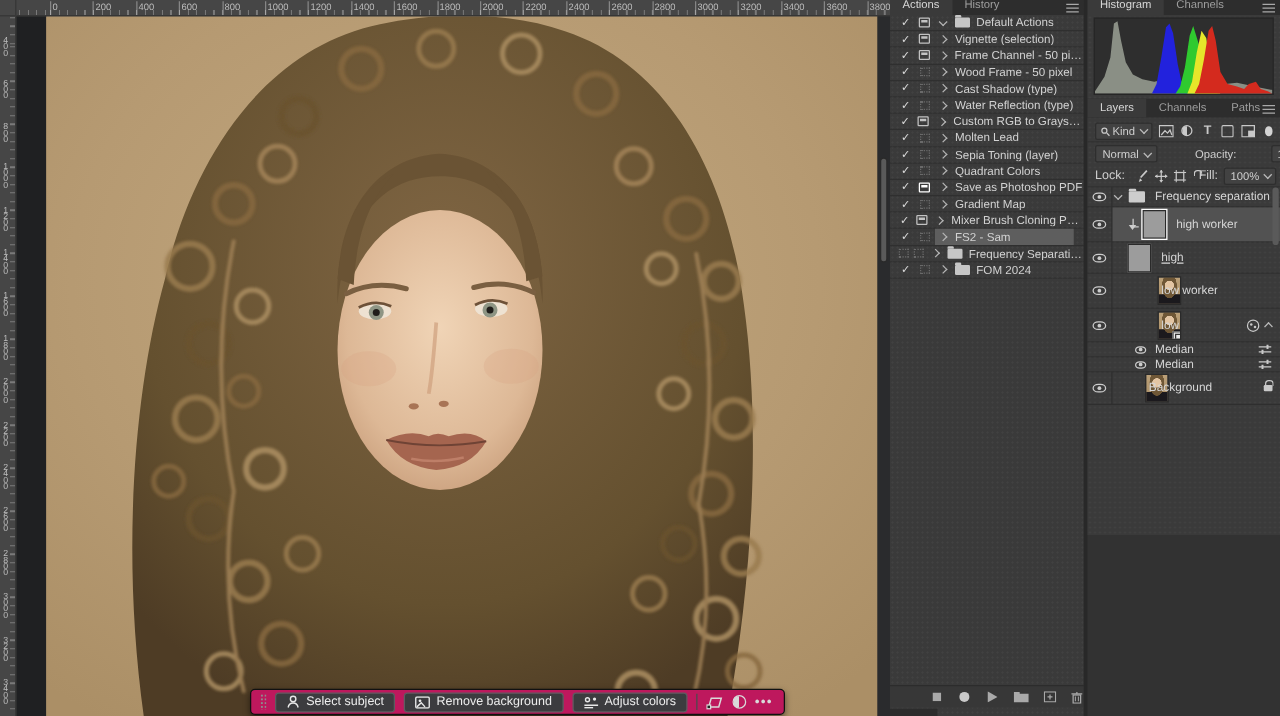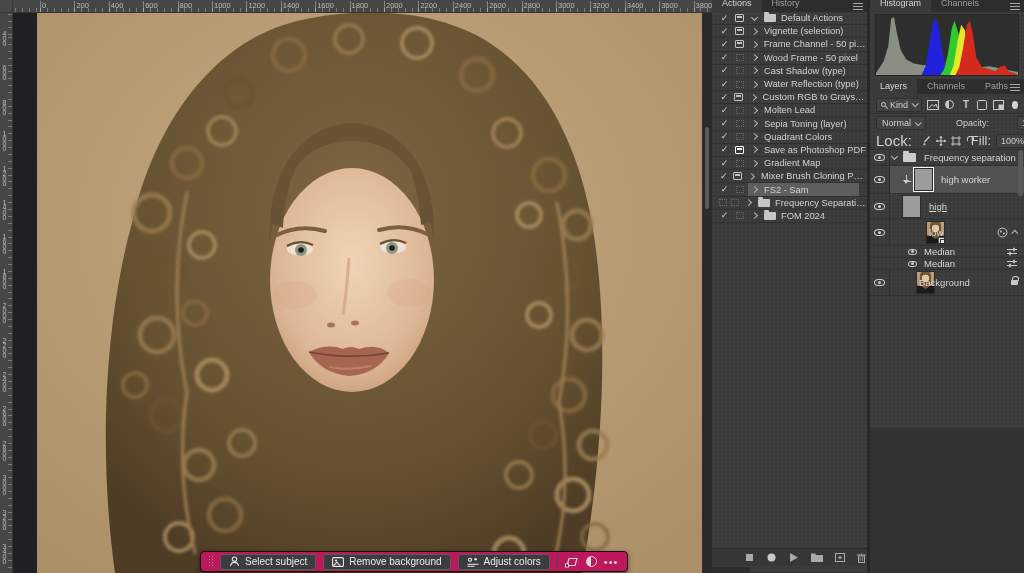--- a/index.html
+++ b/index.html
@@ -606,42 +606,42 @@
         <span class="chev-dn"></span>
       </div>
       <span style="font-size:9px;margin-left:2px">Opacity:</span>
       <div class="mini-select">
         <span style="font-size:9px">100%</span>
         <span class="chev-dn"></span>
       </div>
     </div>
 
     <div class="lp-row lock">
-      <span style="font-size:15px">Lock:</span>
+      <span style="font-size:10px">Lock:</span>
       <span class="checker"></span>
       <span class="ficon" style="width:10px">
           <svg width="9" height="10">
             <path d="M7.5,0.5 L2.5,6" stroke="#c9c9c9" stroke-width="1.4"></path>
             <path d="M2,6.5 L1,9.5 L3.8,8.4 Z" fill="#c9c9c9"></path>
           </svg>
         </span>
       <span class="ficon" style="width:11px">
           <svg width="10" height="10">
             <path d="M5,0 v10 M0,5 h10" stroke="#c9c9c9"></path>
             <path d="M5,0 l-1.6,2 h3.2 Z M5,10 l-1.6,-2 h3.2 Z M0,5 l2,-1.6 v3.2 Z M10,5 l-2,-1.6 v3.2 Z" fill="#c9c9c9"></path>
           </svg>
         </span>
       <span class="ficon" style="width:11px">
           <svg width="10" height="10">
             <rect x="2" y="2" width="6" height="6" fill="none" stroke="#c9c9c9"></rect>
             <path d="M2,0 v2 M8,0 v2 M0,2 h2 M0,8 h2 M2,10 v-2 M8,10 v-2 M10,2 h-2 M10,8 h-2" stroke="#c9c9c9" stroke-width="0.8"></path>
           </svg>
         </span>
       <span class="lock-glyph"></span>
-      <span style="font-size:13px;margin-left:auto">Fill:</span>
+      <span style="font-size:10px;margin-left:auto">Fill:</span>
       <div class="mini-select">
         <span style="font-size:9px">100%</span>
         <span class="chev-dn"></span>
       </div>
     </div>
 
     <div id="layersList">
       <div class="lrow" style="height:16px">
 
         <span class="eye-gutter">
@@ -662,20 +662,29 @@
         <span class="lname">high worker</span>
       </div>
       <div class="lrow" style="height:25px">
 
         <span class="eye-gutter">
             <span class="eye"></span>
           </span>
         <span style="width:12px"></span>
         <span class="thumb"></span>
         <span class="lname u">high</span>
+      </div>
+      <div class="lrow" style="height:28px">
+
+        <span class="eye-gutter">
+            <span class="eye"></span>
+          </span>
+        <span style="width:12px"></span>
+        <span class="thumb photo"></span>
+        <span class="lname">low worker</span>
       </div>
       <div class="lrow" style="height:27px">
 
         <span class="eye-gutter">
             <span class="eye"></span>
           </span>
         <span style="width:12px"></span>
         <span class="thumb photo">
             <span class="so-badge"></span>
           </span>

